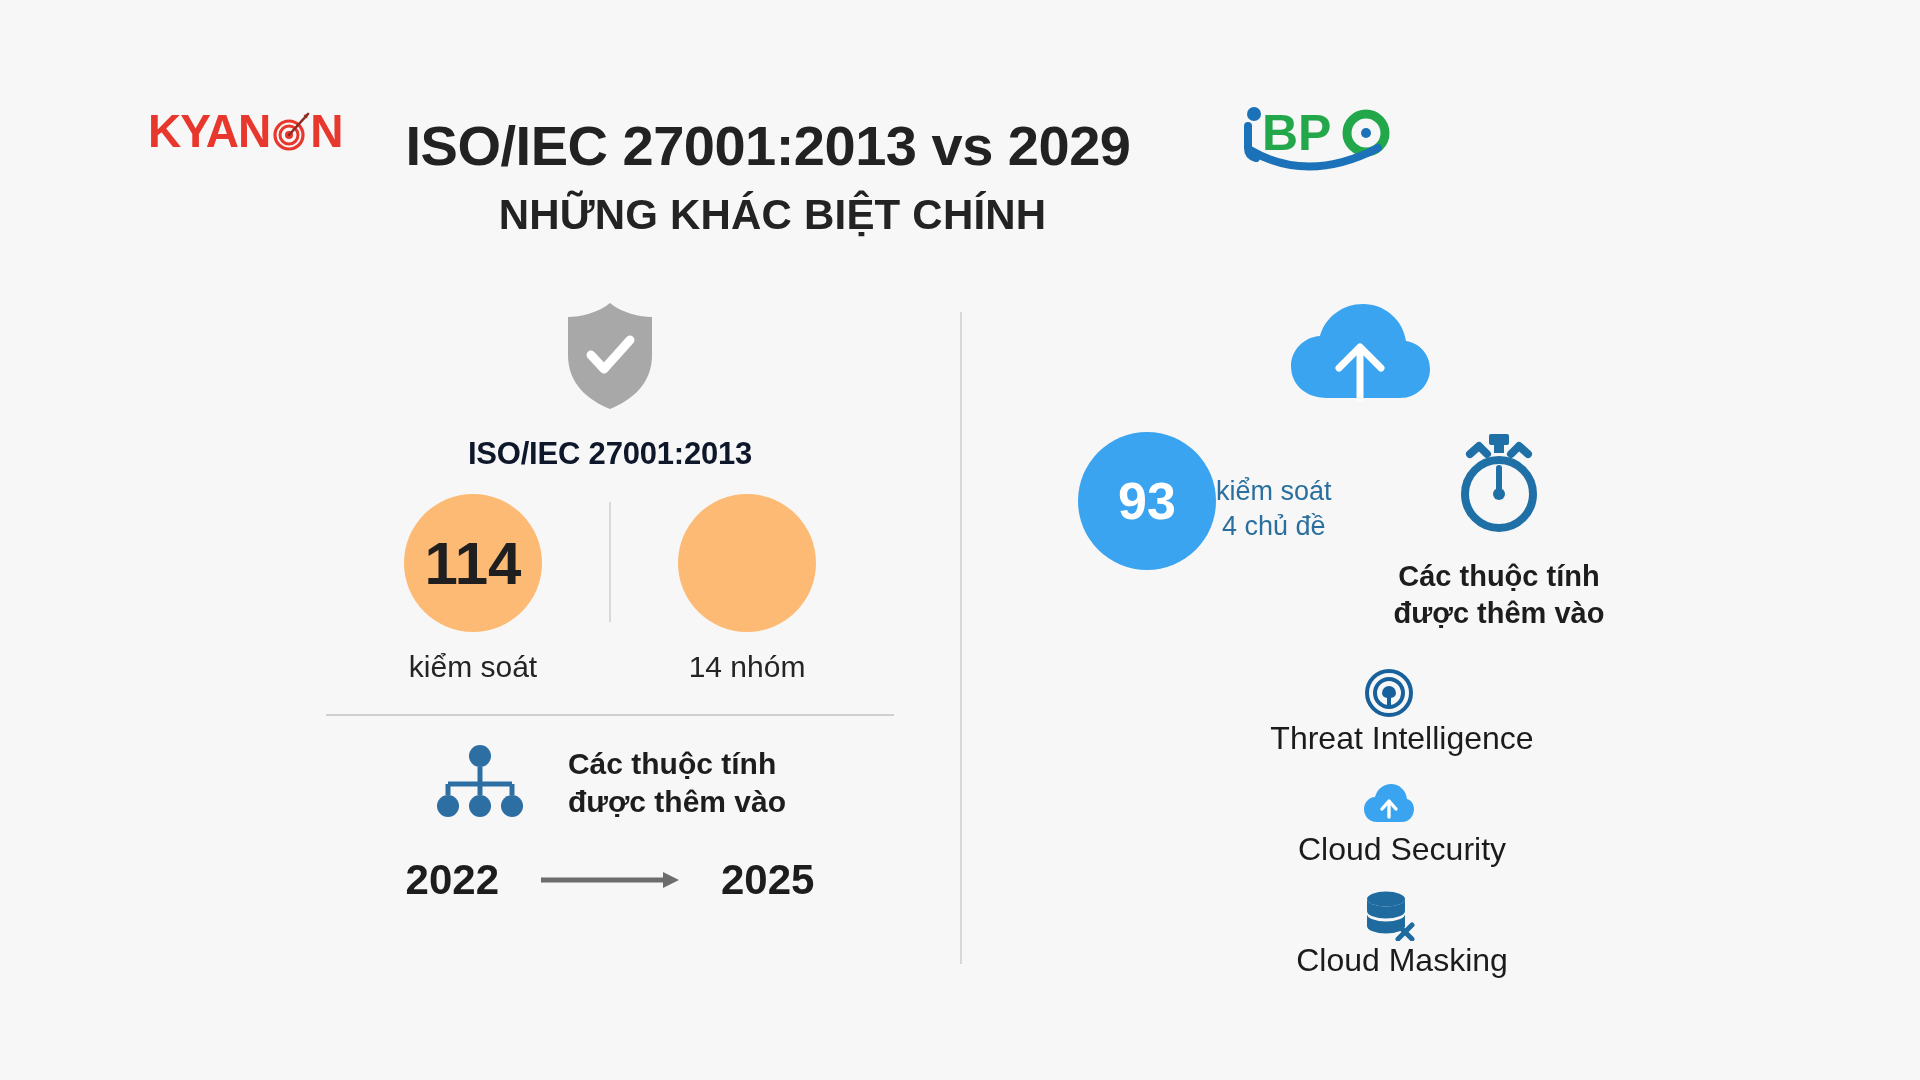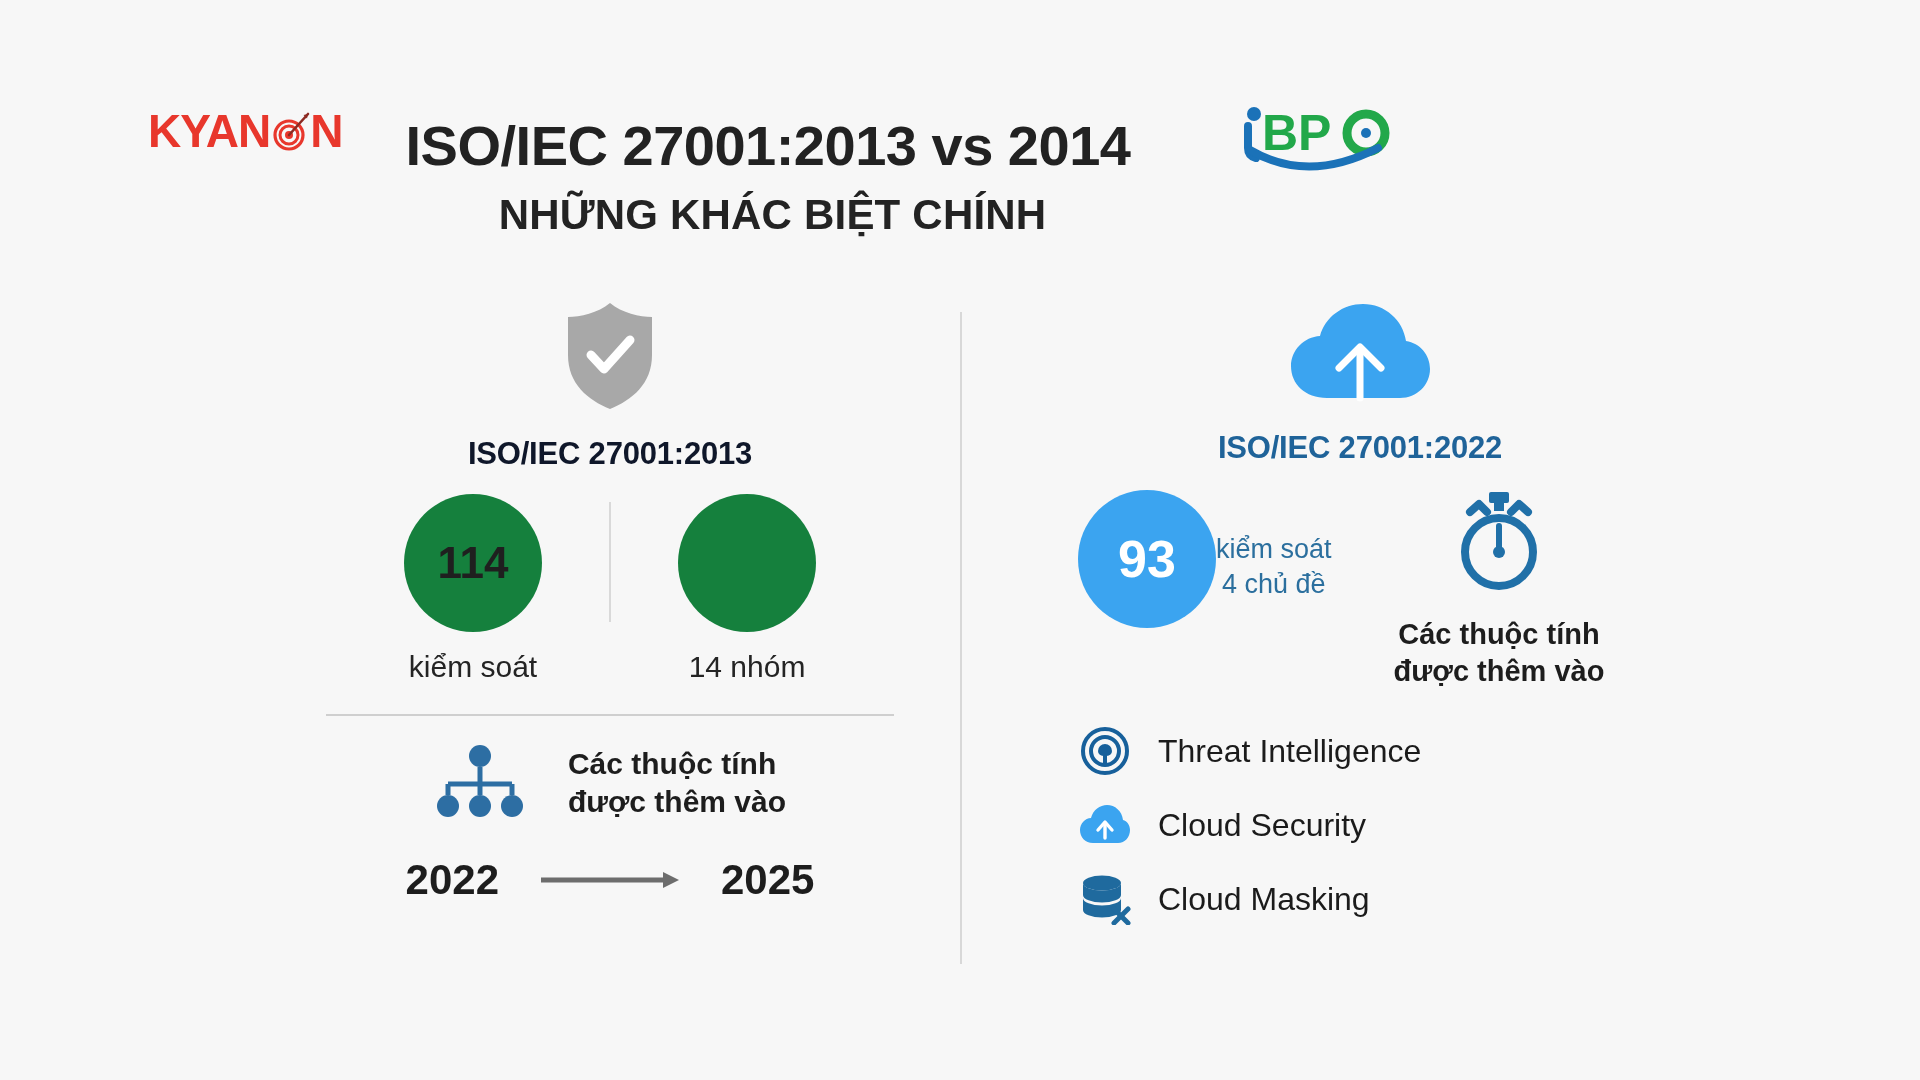--- a/index.html
+++ b/index.html
@@ -69,23 +69,23 @@
   }
   .stats-row {
     display: flex; align-items: flex-start; justify-content: center;
     margin-top: 22px;
   }
   .stat-col {
     width: 272px; display: flex; flex-direction: column; align-items: center;
   }
   .circle-grey {
     width: 138px; height: 138px; border-radius: 50%;
-    background: #15803d;
+    background: #fdba74;
     display: flex; align-items: center; justify-content: center;
-    font-size: 44px; font-weight: 700; color: #1f1f1f;
+    font-size: 60px; font-weight: 700; color: #1f1f1f;
   }
   .stat-caption {
     margin-top: 18px; font-size: 30px; color: #242424; font-weight: 400;
   }
   .v-sep {
     width: 2px; height: 120px; background: #d9d9d9; margin-top: 8px;
   }
   #left-hr {
     margin: 30px auto 0 auto; width: 568px; height: 2px; background: #cfcfcf;
   }
@@ -136,21 +136,21 @@
     margin-left: 62px; display: flex; flex-direction: column; align-items: center;
   }
   .stopwatch-caption {
     margin-top: 18px; font-size: 29px; font-weight: 700; color: #1d1d1d;
     line-height: 1.28; text-align: center;
   }
   #feature-list {
     margin-top: 34px; padding-left: 78px;
   }
   .feature-item {
-    display: flex; align-items: center; margin-bottom: 20px;
+    display: flex; align-items: center; margin-bottom: 20px; flex-direction: column;
   }
   .feature-icon {
     width: 54px; height: 54px; display: flex; align-items: center; justify-content: center;
     flex: 0 0 54px;
   }
   .feature-label {
     margin-left: 26px; font-size: 32px; color: #1b1b1b; font-weight: 400;
   }
 </style>
 </head>
@@ -182,21 +182,21 @@
       <text x="24" y="54" font-family="Liberation Sans, sans-serif" font-size="50" font-weight="700" fill="#22a84a">BP</text>
 
       <circle cx="128" cy="37" r="19" fill="none" stroke="#22a84a" stroke-width="9"></circle>
       <circle cx="128" cy="37" r="5" fill="#1b72b8"></circle>
 
       <path d="M12 54 Q70 88 140 52" stroke="#1b72b8" stroke-width="8" fill="none" stroke-linecap="round"></path>
     </svg>
   </div>
 
   <div id="title-block">
-    <div id="main-title">ISO/IEC 27001:2013 vs 2014</div>
+    <div id="main-title">ISO/IEC 27001:2013 vs 2029</div>
     <div id="sub-title">NHỮNG KHÁC BIỆT CHÍNH</div>
   </div>
 
   <div id="center-divider"></div>
 
   <div id="panel-2013">
 
     <div class="shield-wrap">
       <span>
         <svg width="100" height="112" viewBox="0 0 100 112">
@@ -260,21 +260,20 @@
     <div class="cloud-wrap">
       <span>
         <svg width="146" height="104" viewBox="0 0 146 104">
           <path d="M40 98 C18 98 4 84 4 66 C4 50 17 37 33 36 C38 17 56 4 76 4 C98 4 116 20 119 41 C133 43 143 55 143 69 C143 85 130 98 113 98 Z" fill="#3ba4f0"></path>
           <line x1="73" y1="98" x2="73" y2="50" stroke="#ffffff" stroke-width="7" stroke-linecap="round"></line>
           <path d="M52 68 L73 47 L94 68" stroke="#ffffff" stroke-width="7" fill="none" stroke-linecap="round" stroke-linejoin="round"></path>
         </svg>
       </span>
     </div>
 
-    <div class="panel-heading-2022">ISO/IEC 27001:2022</div>
 
     <div class="right-stats">
       <div style="display:flex;flex-direction:row;align-items:center;">
         <div class="circle-blue">93</div>
         <div class="blue-caption">
           <div>kiểm soát</div>
           <div>4 chủ đề</div>
         </div>
       </div>
 

